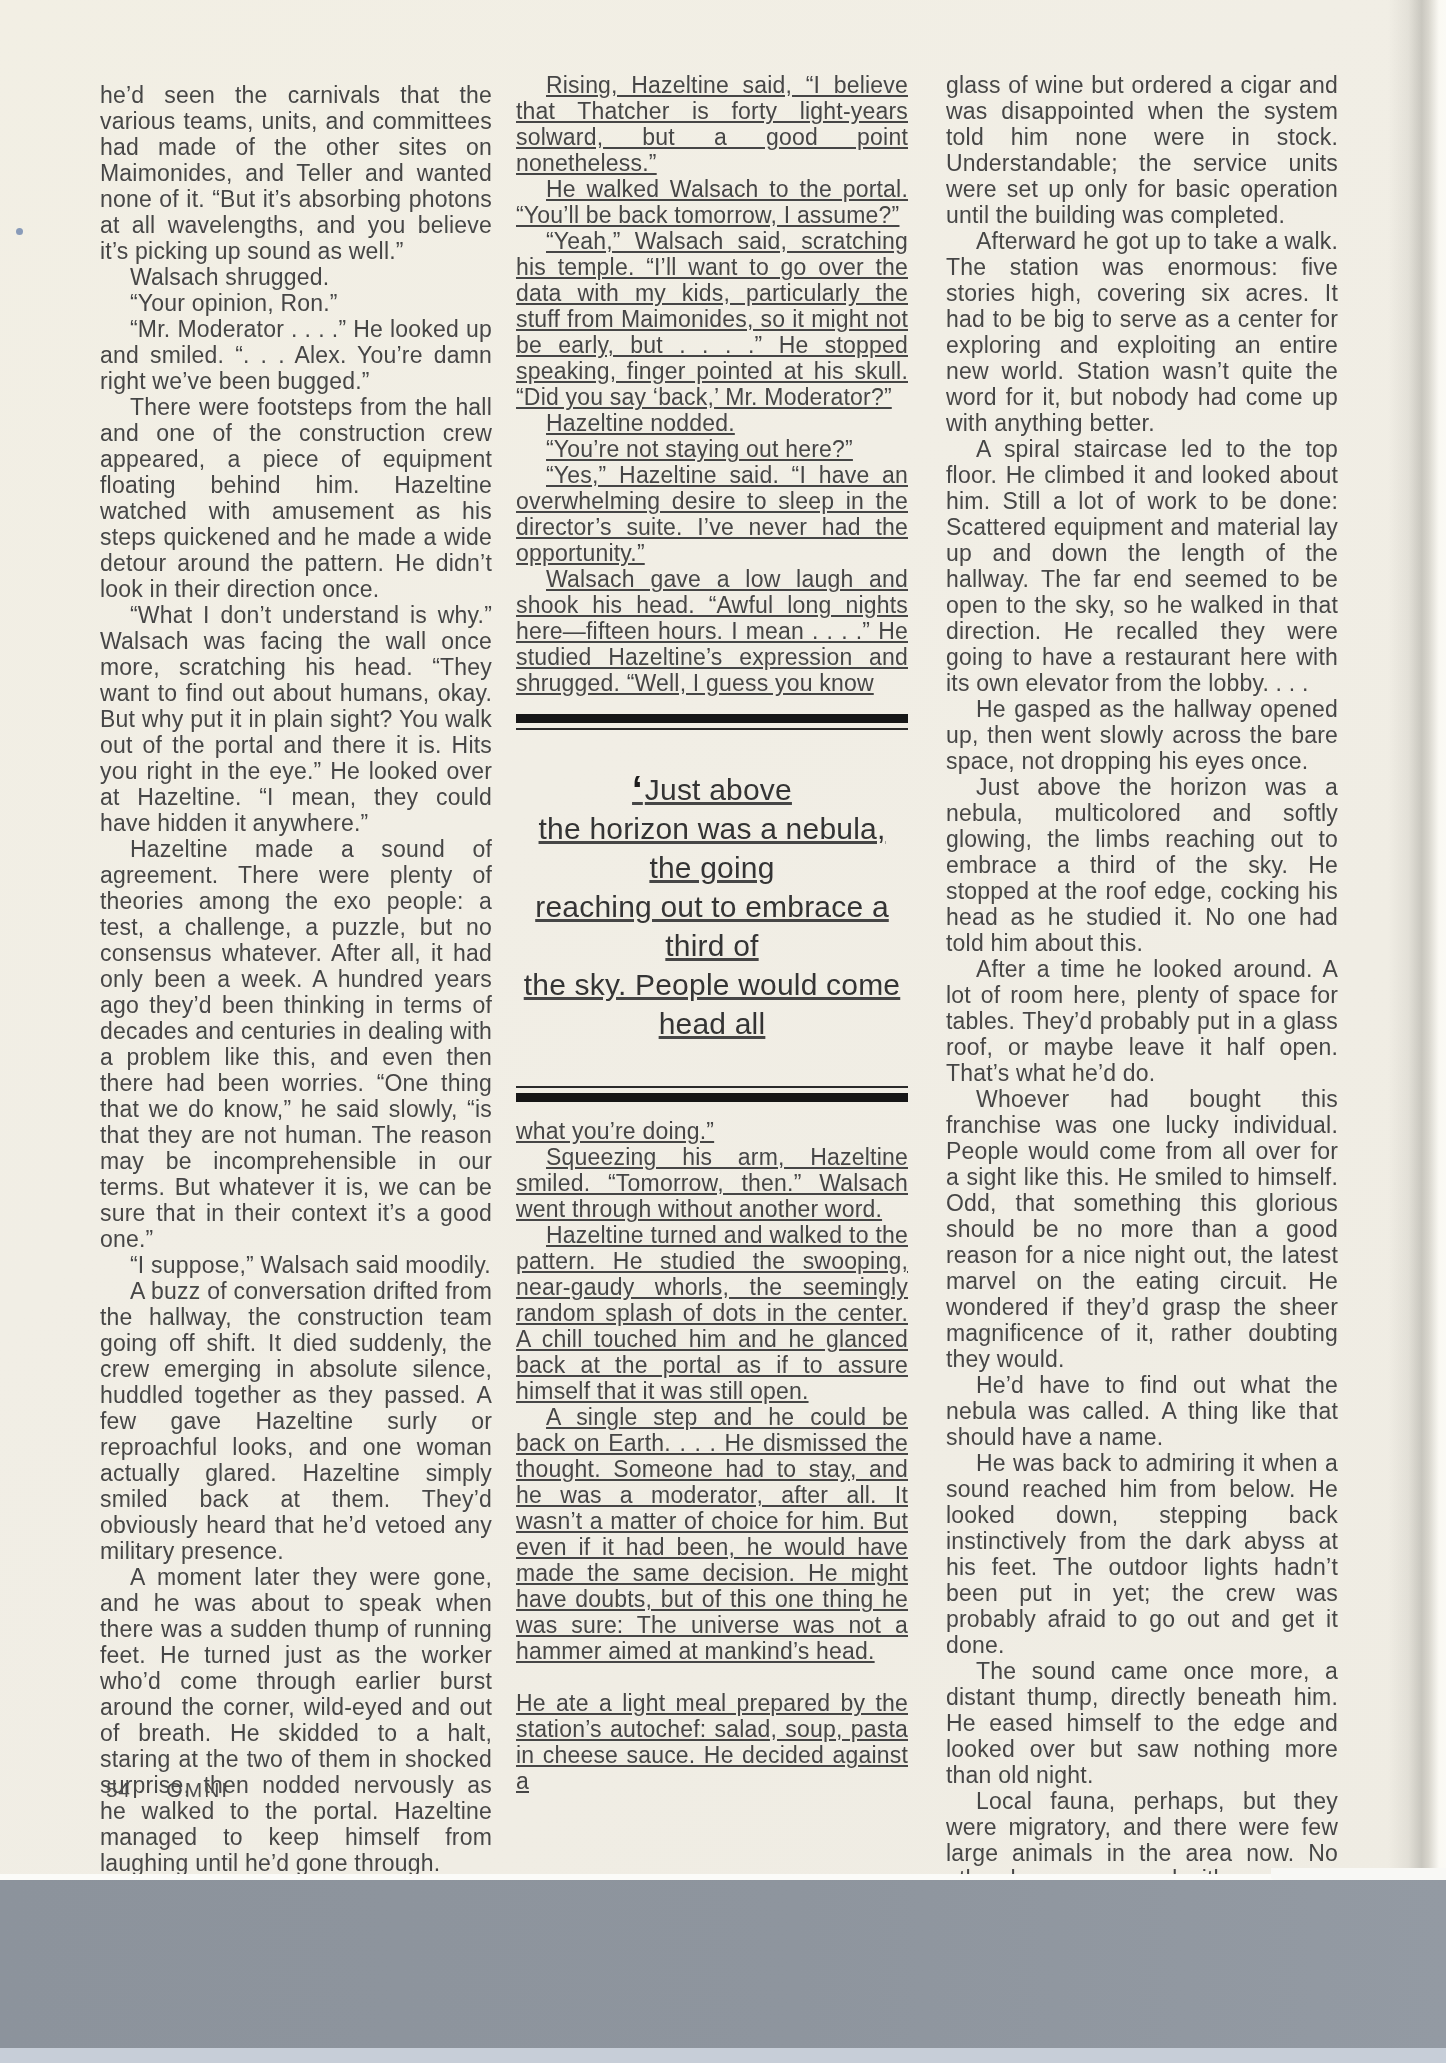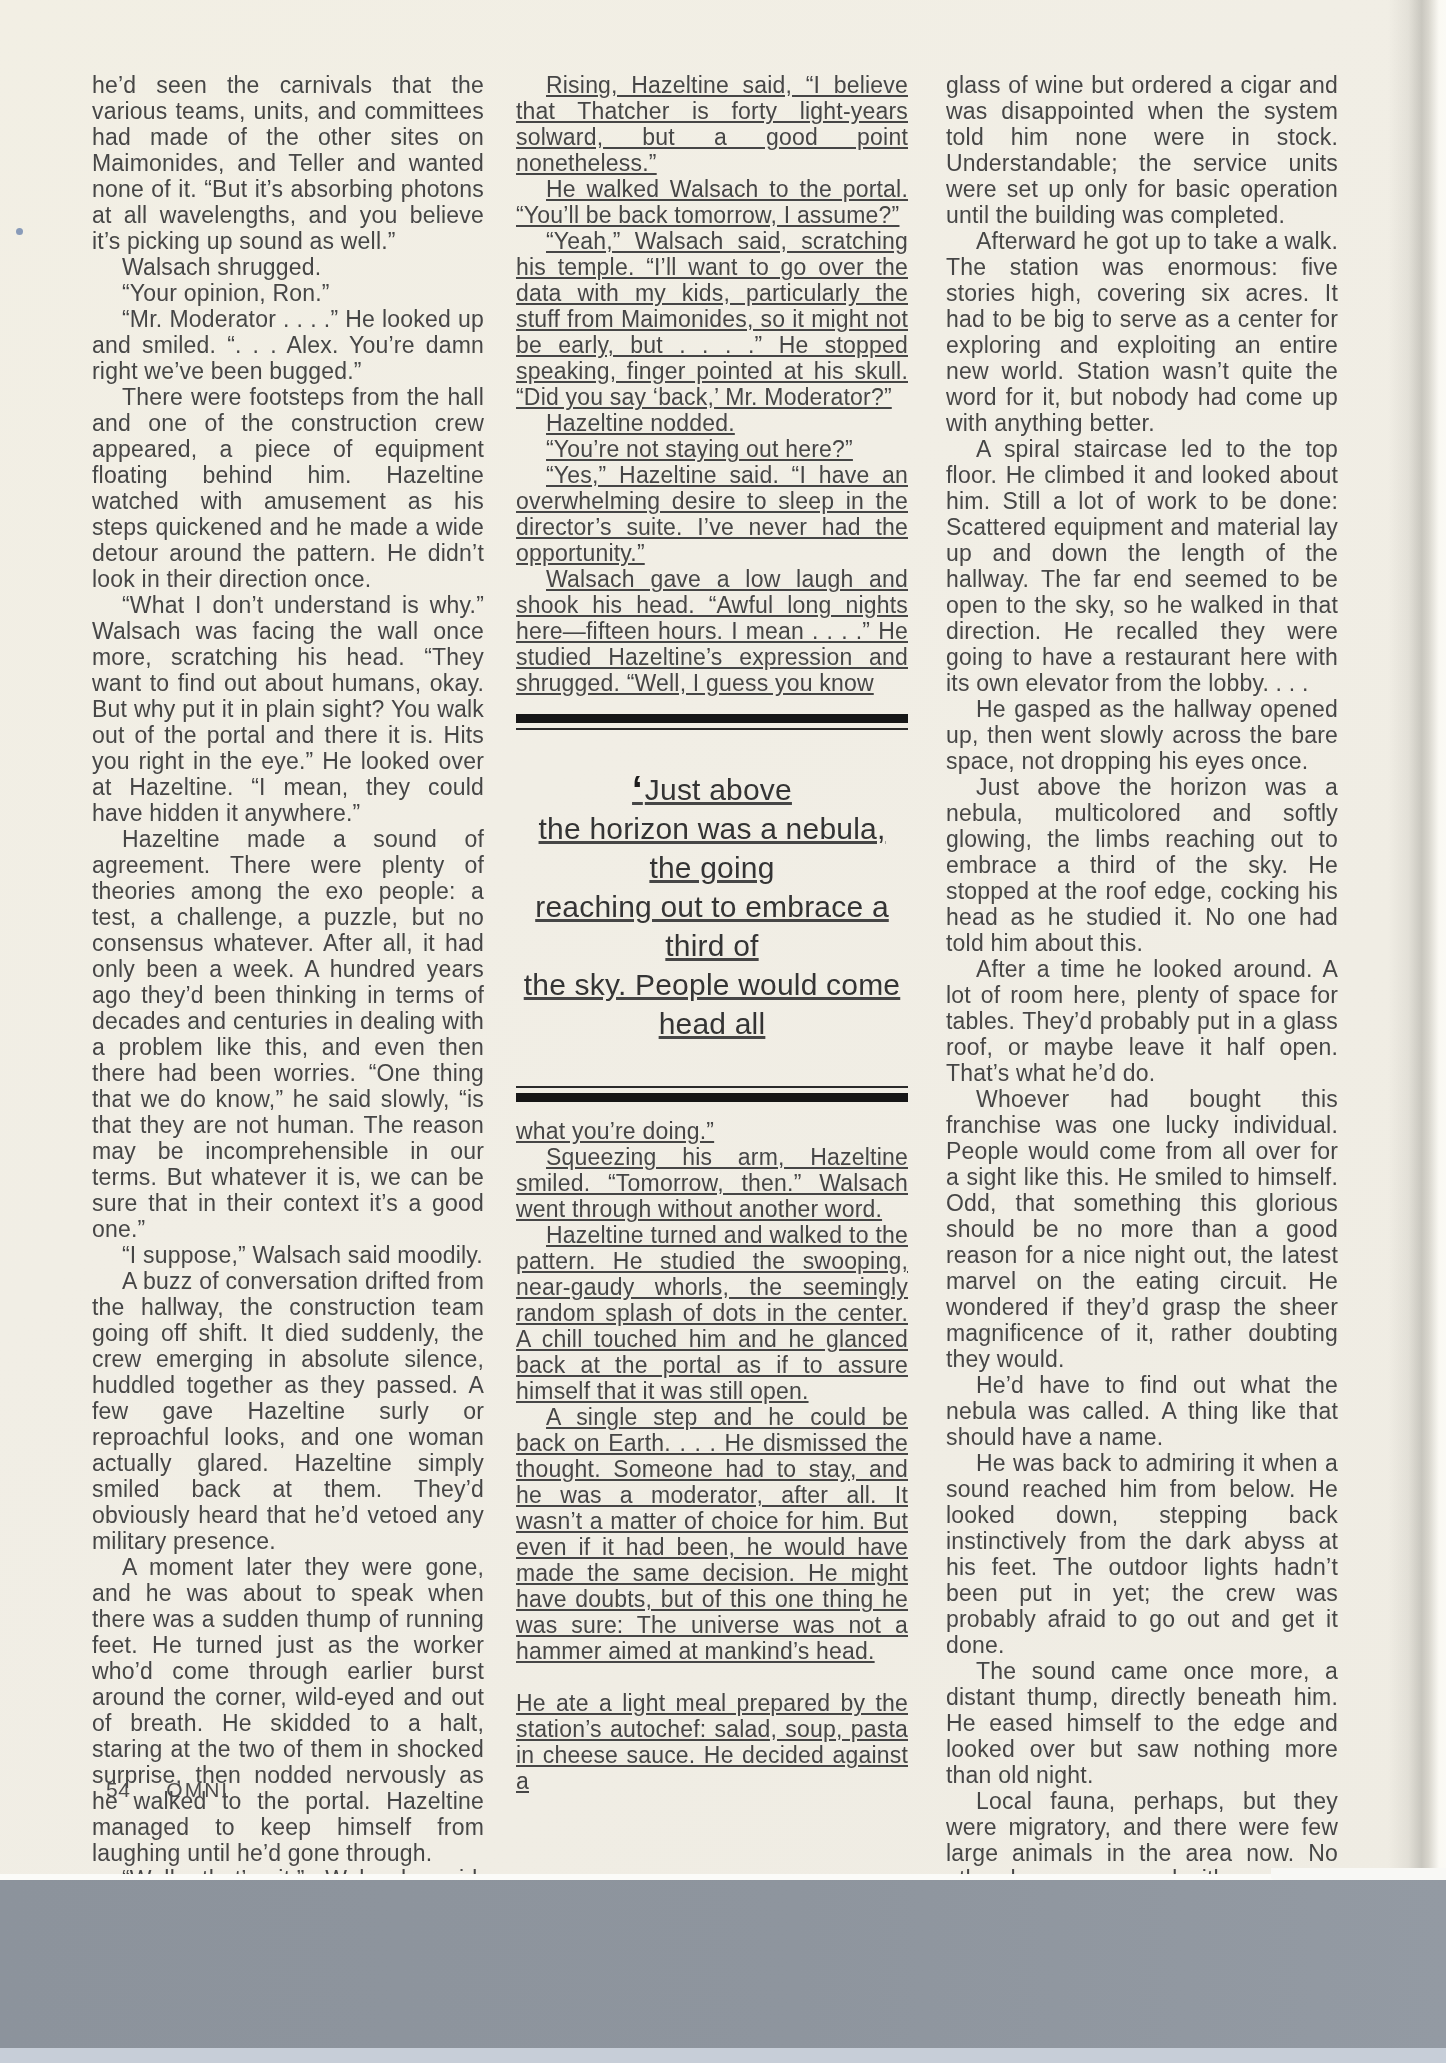--- a/index.html
+++ b/index.html
@@ -29,21 +29,21 @@
   }
   .scan-speck{
     position:absolute;left:16px;top:228px;width:7px;height:7px;border-radius:50%;
     background:#6e86ae;opacity:0.8;
   }
   .col{
     position:absolute;top:72px;width:392px;
     color:#464646;
     font-size:23px;line-height:26px;letter-spacing:0.2px;
   }
-  #col1{left:92px;}
+  #col1{left:100px;margin-top:10px;}
   #col2{left:516px;text-decoration:underline;}
   #col3{left:946px;}
   .para{
     margin:0;text-align:justify;
   }
   .para.indent{text-indent:30px;}
   .para.scene-break{margin-top:26px;}
   
   .pullquote{margin-top:18px;margin-bottom:16px;}
   .rule-thick{height:9px;background:#161616;}

